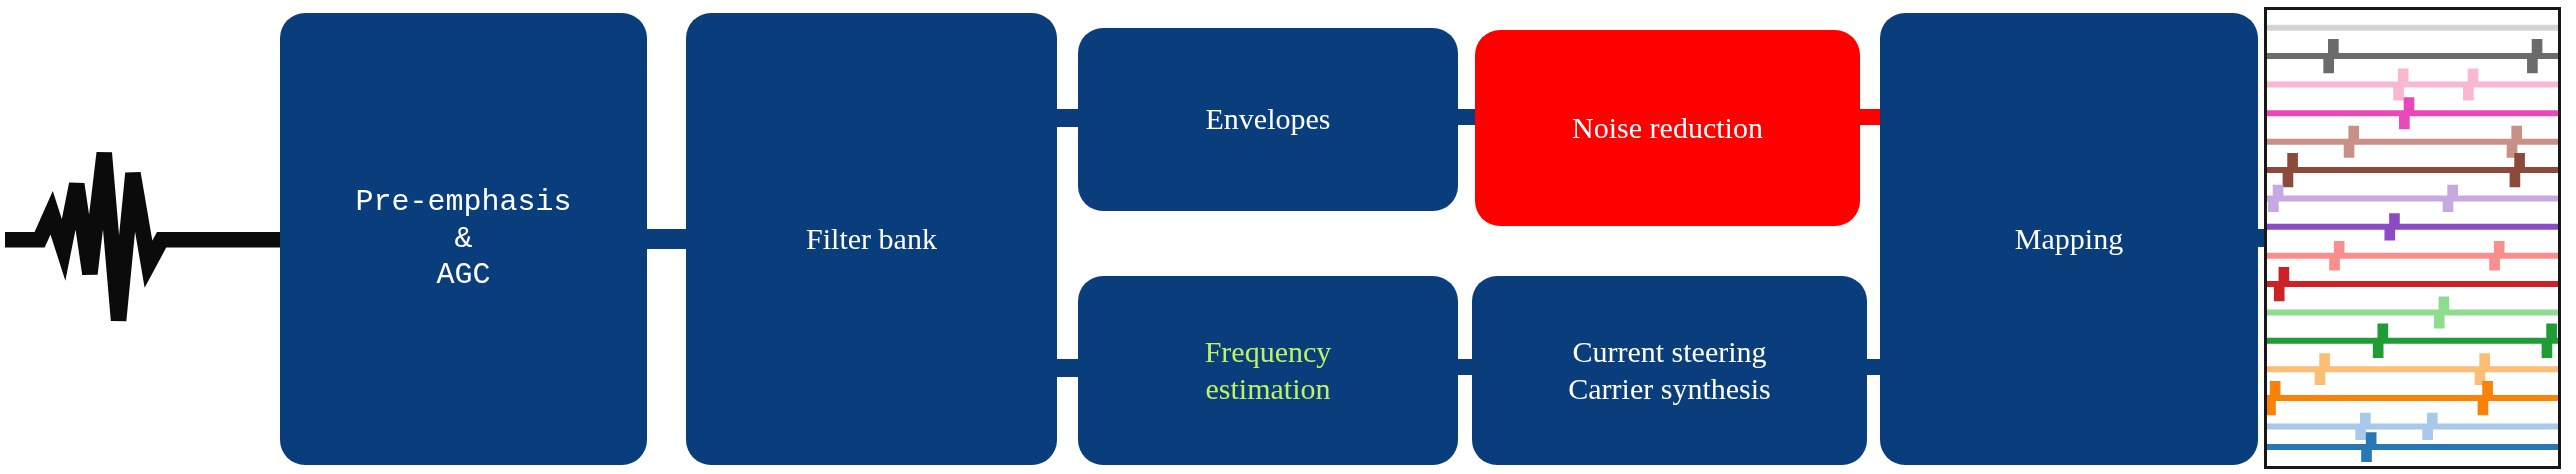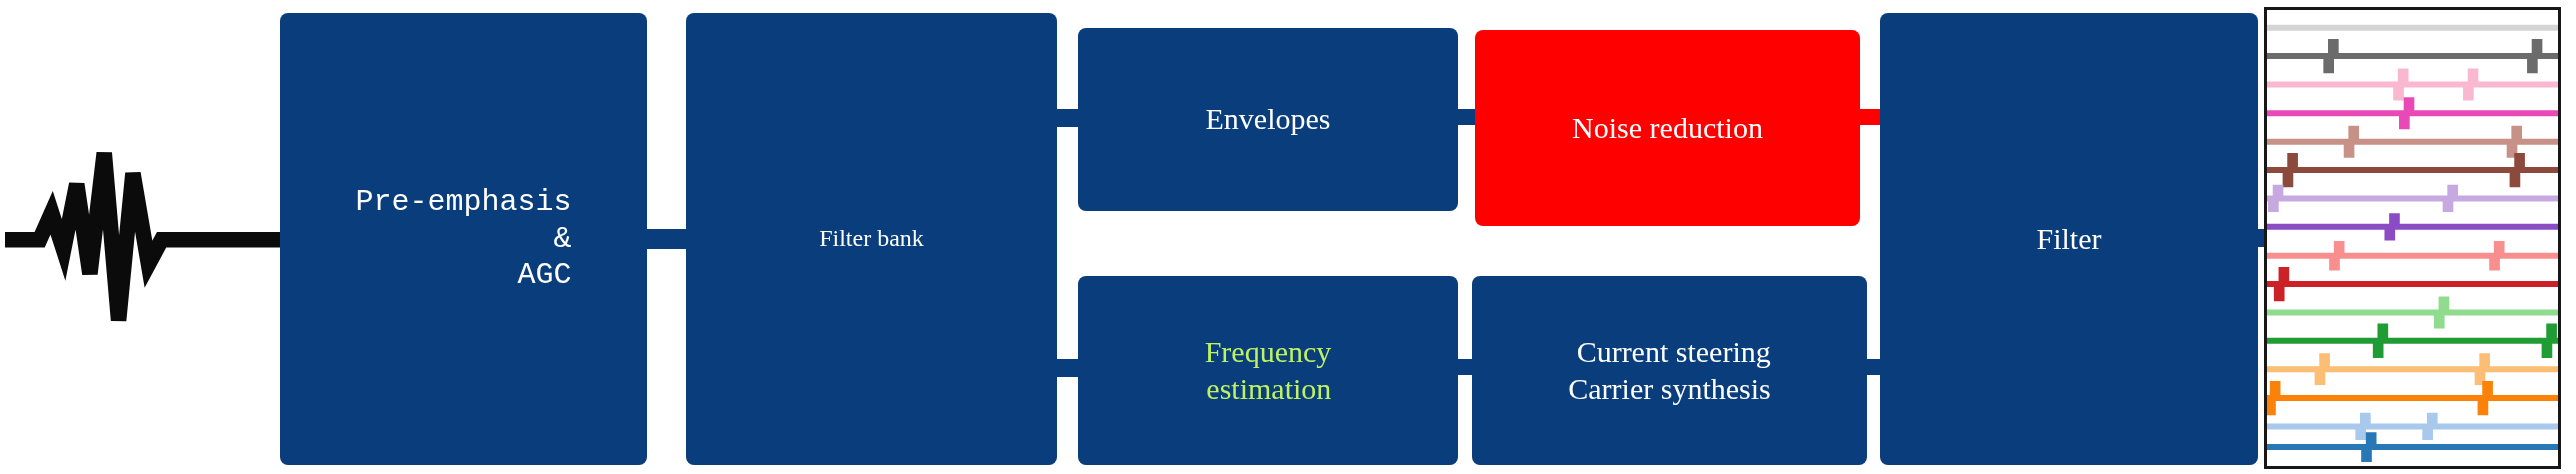--- a/index.html
+++ b/index.html
@@ -1,26 +1,26 @@
 <!DOCTYPE html>
 <html style="font-size:9.6px"><head>
 <meta charset="utf-8">
 <style>
   html,body{margin:0;padding:0;background:#ffffff;}
   body{width:2576px;height:475px;font-family:"Liberation Serif",serif;}
   #stage{position:relative;width:2576px;height:475px;background:#fff;overflow:hidden;}
 
   .block{
     position:absolute;
-    border-radius:8px;
+    border-radius:25px;
     display:flex;align-items:center;justify-content:center;
     color:#ffffff;
     font-family:"Liberation Serif",serif;
     line-height:1.22;
-    text-align:right;
+    text-align:center;
     white-space:pre-line;
     box-sizing:border-box;
   }
   .blk-blue{background:#0a3d7c;}
   .blk-red{background:#fe0000;}
 
   .conn{position:absolute;background:#0a3d7c;}
   .conn-red{position:absolute;background:#fe0000;}
 
   #wave{position:absolute;left:4.8px;top:147px;width:281px;height:179px;}
@@ -52,28 +52,28 @@
   <div class="conn" style="left: 1454px; top: 109px; width: 24px; height: 15.5px; background: rgb(10, 61, 124);"></div>
   <div class="conn-red" style="left: 1855px; top: 109px; width: 29px; height: 15.5px; background: rgb(254, 0, 0);"></div>
   <div class="conn" style="left: 1052px; top: 359px; width: 29px; height: 18px; background: rgb(10, 61, 124);"></div>
   <div class="conn" style="left: 1454px; top: 359px; width: 21.5px; height: 15.5px; background: rgb(10, 61, 124);"></div>
   <div class="conn" style="left: 1862px; top: 359px; width: 21.5px; height: 15.5px; background: rgb(10, 61, 124);"></div>
   <div class="conn" style="left: 2254px; top: 229px; width: 14.4px; height: 18px; background: rgb(10, 61, 124);"></div>
 
   <div class="block blk-blue" style="left: 280px; top: 13px; width: 367px; height: 452px; background: rgb(10, 61, 124); color: rgb(255, 255, 255); font-size: 30px; font-family: Liberation Mono, monospace;">Pre-emphasis
 &amp;
 AGC</div>
-  <div class="block blk-blue" style="left: 686px; top: 13px; width: 371px; height: 452px; background: rgb(10, 61, 124); color: rgb(255, 255, 255); font-size: 24px;">Filter bank</div>
+  <div class="block blk-blue" style="left: 686px; top: 13px; width: 371px; height: 452px; background: rgb(10, 61, 124); color: rgb(255, 255, 255); font-size: 30px;">Filter bank</div>
   <div class="block blk-blue" style="left: 1078px; top: 27.5px; width: 380px; height: 183px; background: rgb(10, 61, 124); color: rgb(255, 255, 255); font-size: 30px;">Envelopes</div>
   <div class="block blk-red" style="left: 1475px; top: 30px; width: 385px; height: 196px; background: rgb(254, 0, 0); color: rgb(255, 255, 255); font-size: 30px;">Noise reduction</div>
   <div class="block blk-blue" style="left: 1078px; top: 276px; width: 380px; height: 189px; background: rgb(10, 61, 124); color: #bef264; font-size: 30px;">Frequency
 estimation</div>
   <div class="block blk-blue" style="left: 1472px; top: 276px; width: 395px; height: 189px; background: rgb(10, 61, 124); color: rgb(255, 255, 255); font-size: 30px;">Current steering
 Carrier synthesis</div>
-  <div class="block blk-blue" style="left: 1880px; top: 13px; width: 378px; height: 452px; background: rgb(10, 61, 124); color: rgb(255, 255, 255); font-size: 30px;">Filter</div>
+  <div class="block blk-blue" style="left: 1880px; top: 13px; width: 378px; height: 452px; background: rgb(10, 61, 124); color: rgb(255, 255, 255); font-size: 30px;">Mapping</div>
 
   <div id="scope">
     <svg id="scope-svg" viewBox="0 0 1000 772" preserveAspectRatio="none" aria-hidden="true">
         <path d="M0,30 L1000,30" fill="none" stroke="#d4d4d4" stroke-width="6" stroke-linejoin="miter" stroke-linecap="butt" vector-effect="non-scaling-stroke"></path>
         <path d="M0,78 L204.0,78 L204.0,102 L220.0,102 L220.0,54 L236.0,54 L236.0,78 L904.0,78 L904.0,102 L920.0,102 L920.0,54 L936.0,54 L936.0,78 L1000,78" fill="none" stroke="#6b6b6b" stroke-width="6" stroke-linejoin="miter" stroke-linecap="butt" vector-effect="non-scaling-stroke"></path>
         <path d="M0,126 L444.0,126 L444.0,148 L460.0,148 L460.0,104 L476.0,104 L476.0,126 L684.0,126 L684.0,148 L700.0,148 L700.0,104 L716.0,104 L716.0,126 L1000,126" fill="none" stroke="#f9b8d0" stroke-width="6" stroke-linejoin="miter" stroke-linecap="butt" vector-effect="non-scaling-stroke"></path>
         <path d="M0,175 L464.0,175 L464.0,197 L480.0,197 L480.0,153 L496.0,153 L496.0,175 L1000,175" fill="none" stroke="#e849b6" stroke-width="6" stroke-linejoin="miter" stroke-linecap="butt" vector-effect="non-scaling-stroke"></path>
         <path d="M0,223 L274.0,223 L274.0,245 L290.0,245 L290.0,201 L306.0,201 L306.0,223 L834.0,223 L834.0,245 L850.0,245 L850.0,201 L866.0,201 L866.0,223 L1000,223" fill="none" stroke="#c79187" stroke-width="6" stroke-linejoin="miter" stroke-linecap="butt" vector-effect="non-scaling-stroke"></path>
         <path d="M0,271 L64.0,271 L64.0,295 L80.0,295 L80.0,247 L96.0,247 L96.0,271 L844.0,271 L844.0,295 L860.0,295 L860.0,247 L876.0,247 L876.0,271 L1000,271" fill="none" stroke="#8c4a3c" stroke-width="6" stroke-linejoin="miter" stroke-linecap="butt" vector-effect="non-scaling-stroke"></path>
         <path d="M0,319 L14.0,319 L14.0,337 L30.0,337 L30.0,301 L46.0,301 L46.0,319 L614.0,319 L614.0,337 L630.0,337 L630.0,301 L646.0,301 L646.0,319 L1000,319" fill="none" stroke="#c6a9e0" stroke-width="6" stroke-linejoin="miter" stroke-linecap="butt" vector-effect="non-scaling-stroke"></path>

